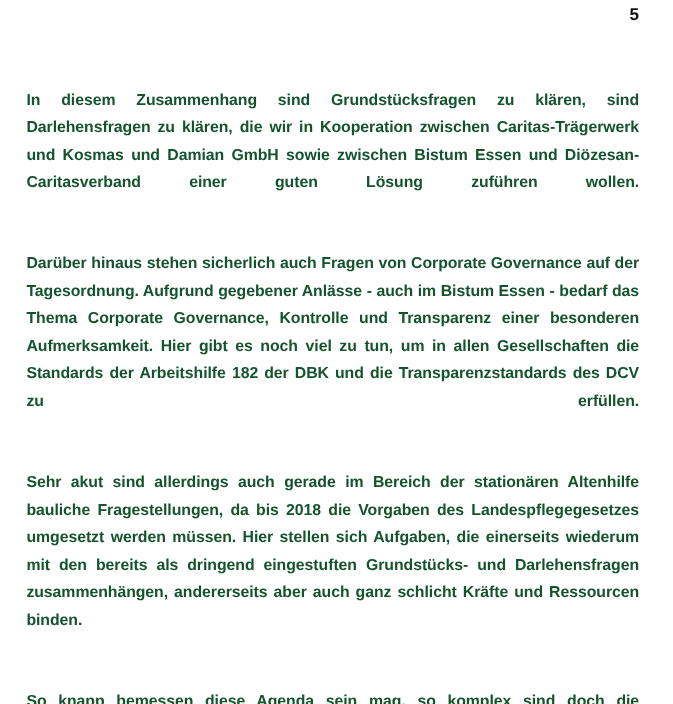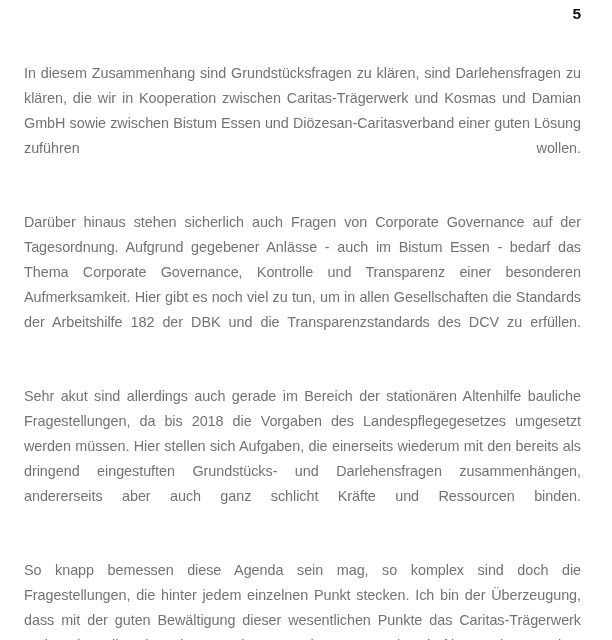--- a/index.html
+++ b/index.html
@@ -40,28 +40,29 @@
 
   
   .text-body {
     position: absolute;
     left: 24px;
     top: 61px;
     width: 557px;
   }
 
   .para {
-    margin: 0 0 24px 0;
+    margin: 18px 0 24px 0;
     font-size: 14.4px;
     line-height: 25px;
     text-align: justify;
     text-justify: inter-word;
-    color: #737373;
+    color: #14532d;
     letter-spacing: -0.05px;
     word-spacing: 0px;
+    font-weight: bold;
   }
 
   .para:last-child {
     margin-bottom: 0;
   }
 
   
   .para::after {
     content: "";
     display: inline-block;

